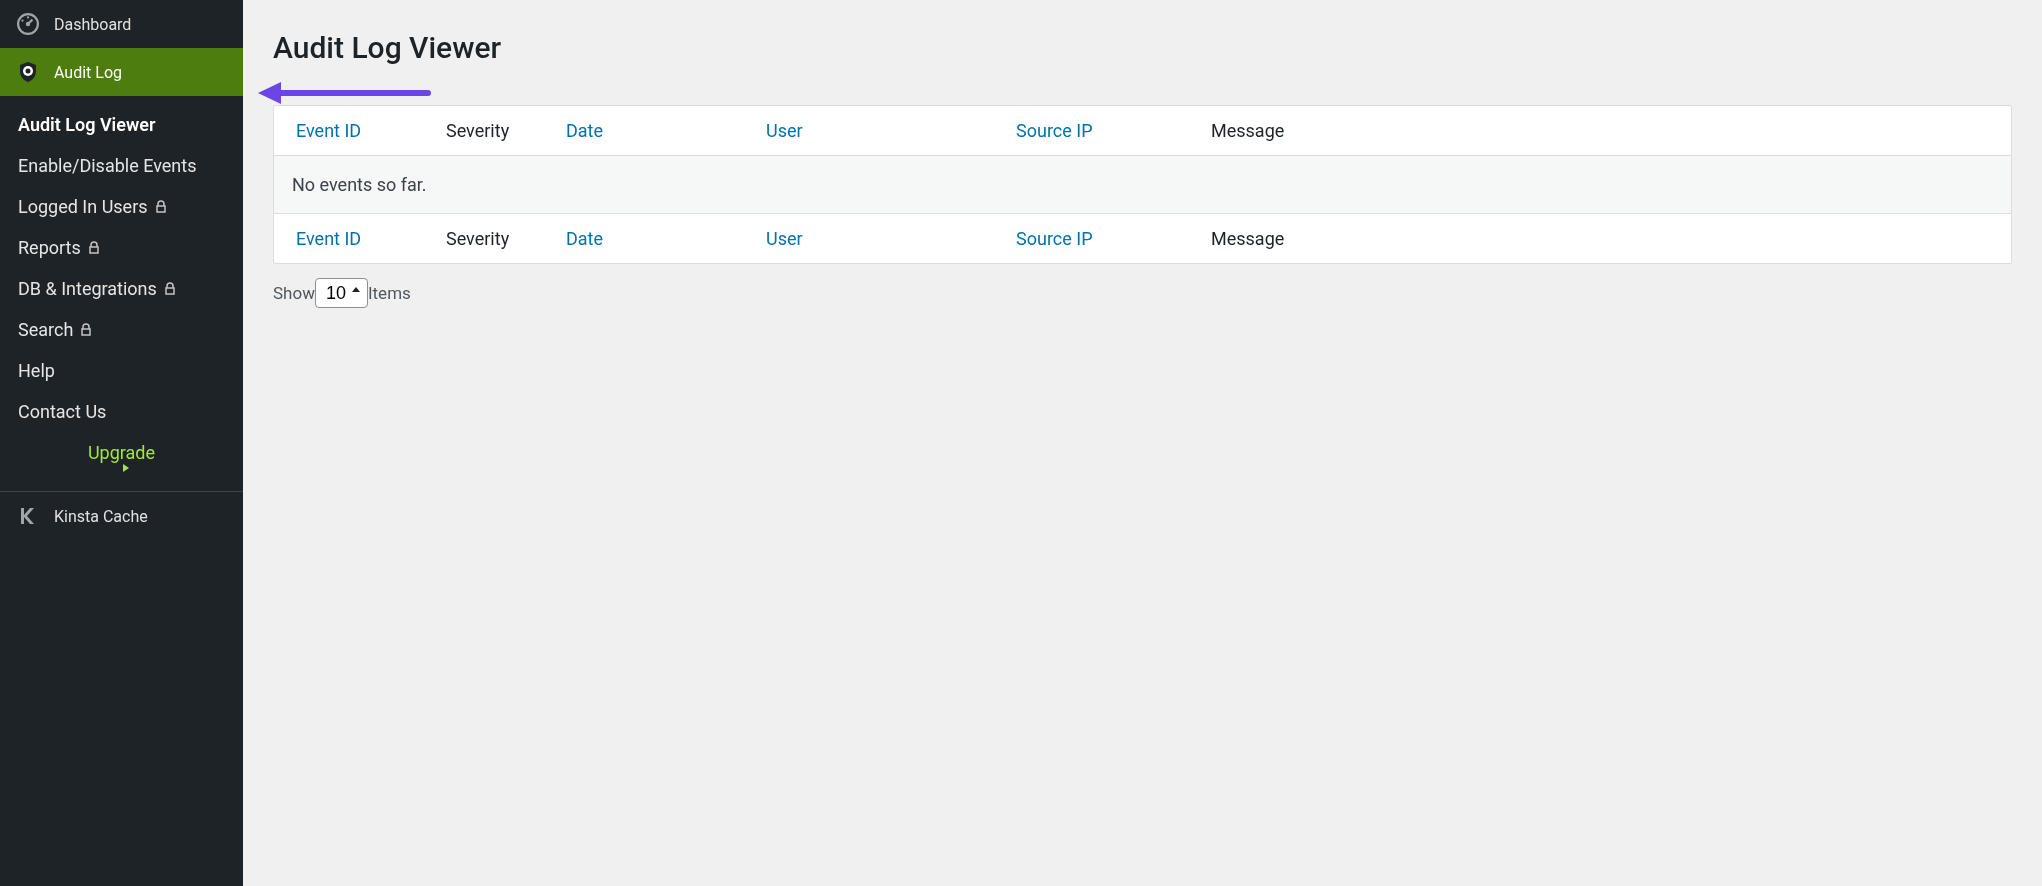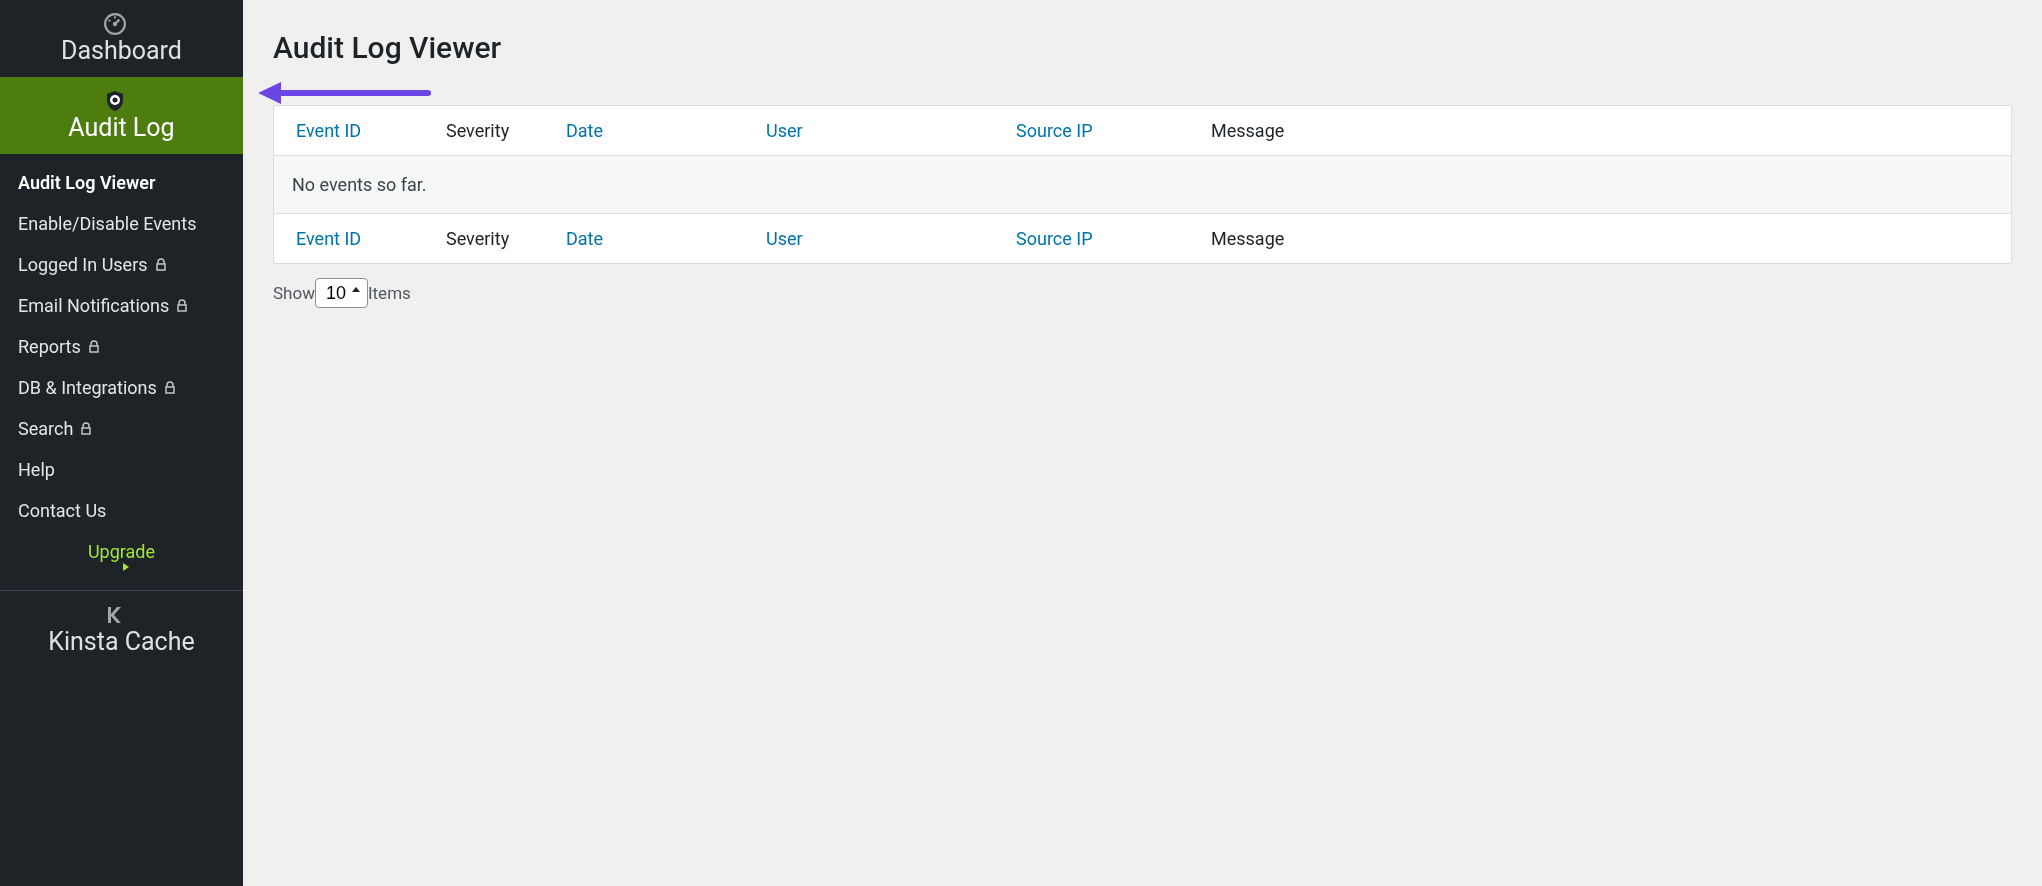--- a/index.html
+++ b/index.html
@@ -18,23 +18,22 @@
       width: 243px;
       background: #1d2327;
       color: #c3c4c7;
       flex-shrink: 0;
     }
     .sidebar-main-item {
       display: flex;
       align-items: center;
       padding: 12px 16px;
       color: #e0e0e0;
-      font-size: 25px;
+      font-size: 16px;
       cursor: pointer;
-      flex-direction: column;
     }
     .sidebar-main-item.active {
       background: #4d7c0f;
       color: #fff;
       position: relative;
     }
     .sidebar-main-item.active::after {
       content: '';
       position: absolute;
       right: -12px;
@@ -220,28 +219,20 @@
     </div>
     <div class="submenu-item">
       <span>Logged In Users</span>
       <span class="lock-icon">
         <svg width="14" height="14" viewBox="0 0 14 14" fill="#c3c4c7">
             <path d="M4 6 V4 a3 3 0 0 1 6 0 V6 M3 6 h8 v6 h-8 z" fill="none" stroke="#c3c4c7" stroke-width="1.5"></path>
           </svg>
       </span>
     </div>
     <div class="submenu-item">
-      <span>Email Notifications</span>
-      <span class="lock-icon">
-        <svg width="14" height="14" viewBox="0 0 14 14" fill="#c3c4c7">
-            <path d="M4 6 V4 a3 3 0 0 1 6 0 V6 M3 6 h8 v6 h-8 z" fill="none" stroke="#c3c4c7" stroke-width="1.5"></path>
-          </svg>
-      </span>
-    </div>
-    <div class="submenu-item">
       <span>Reports</span>
       <span class="lock-icon">
         <svg width="14" height="14" viewBox="0 0 14 14" fill="#c3c4c7">
             <path d="M4 6 V4 a3 3 0 0 1 6 0 V6 M3 6 h8 v6 h-8 z" fill="none" stroke="#c3c4c7" stroke-width="1.5"></path>
           </svg>
       </span>
     </div>
     <div class="submenu-item">
       <span>DB &amp; Integrations</span>
       <span class="lock-icon">

